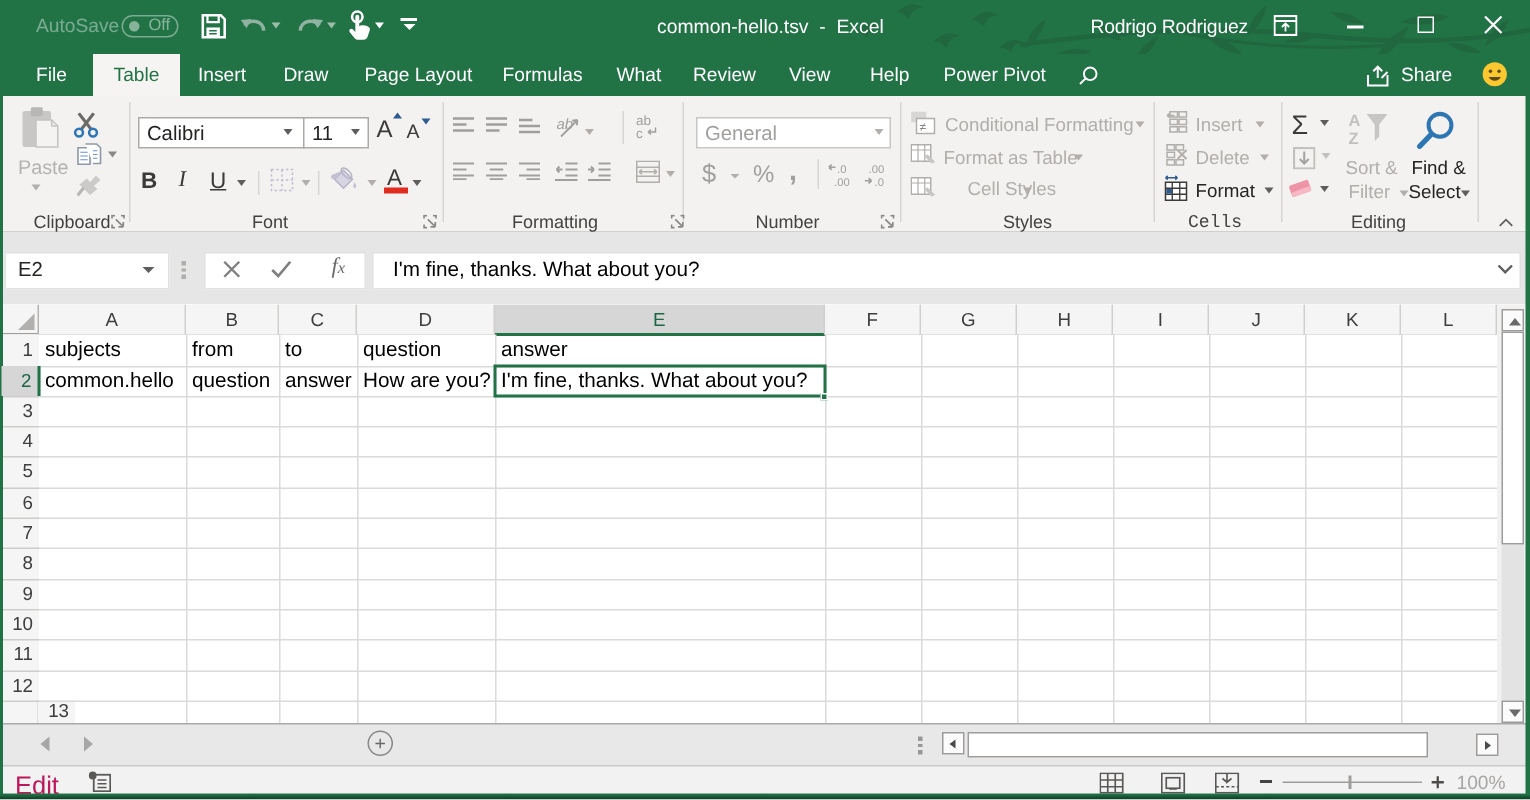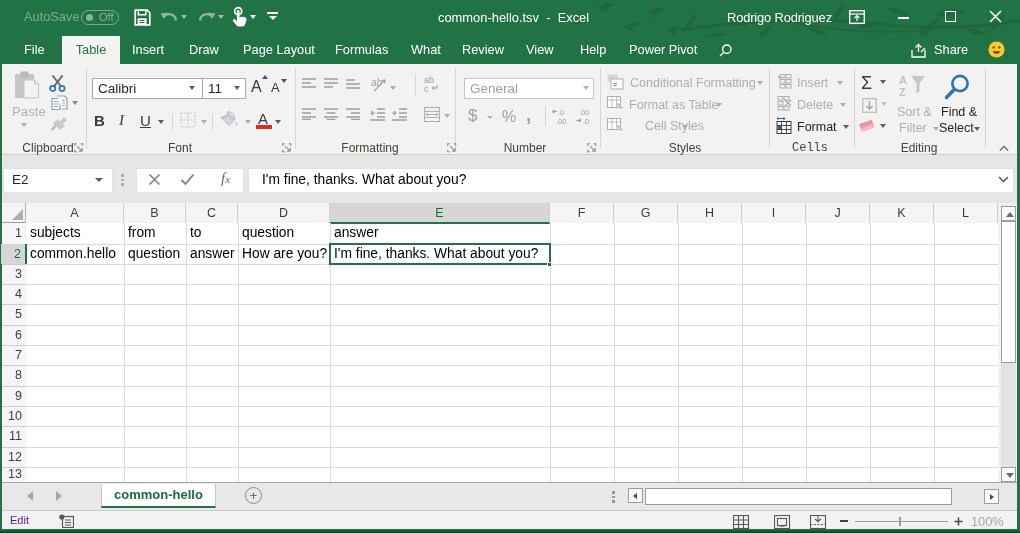--- a/index.html
+++ b/index.html
@@ -427,21 +427,21 @@
     <div class="rowhead" style="top:61px;height:20px;line-height:20px;">3</div>
     <div class="rowhead" style="top:81px;height:20px;line-height:20px;">4</div>
     <div class="rowhead" style="top:101px;height:21px;line-height:21px;">5</div>
     <div class="rowhead" style="top:122px;height:20px;line-height:20px;">6</div>
     <div class="rowhead" style="top:142px;height:20px;line-height:20px;">7</div>
     <div class="rowhead" style="top:162px;height:21px;line-height:21px;">8</div>
     <div class="rowhead" style="top:183px;height:20px;line-height:20px;">9</div>
     <div class="rowhead" style="top:203px;height:20px;line-height:20px;">10</div>
     <div class="rowhead" style="top:223px;height:21px;line-height:21px;">11</div>
     <div class="rowhead" style="top:244px;height:20px;line-height:20px;">12</div>
-    <div class="rowhead" style="top:264px;height:15px;line-height:15px;">13</div>
+    <div class="rowhead" style="top:264px;height:15px;line-height:15px;margin-left:24px;">13</div>
 
     <span class="gline-v" style="left:124px;height:259px;"></span>
     <span class="gline-v" style="left:186px;height:259px;"></span>
     <span class="gline-v" style="left:238px;height:259px;"></span>
     <span class="gline-v" style="left:330px;height:259px;"></span>
     <span class="gline-v" style="left:550px;height:259px;"></span>
     <span class="gline-v" style="left:614px;height:259px;"></span>
     <span class="gline-v" style="left:678px;height:259px;"></span>
     <span class="gline-v" style="left:742px;height:259px;"></span>
     <span class="gline-v" style="left:806px;height:259px;"></span>
@@ -495,36 +495,35 @@
       </div>
       <div class="abs" style="left:0;top:15px;width:15px;height:142px;background:#fff;border:1px solid #9e9c9a;"></div>
       <div class="abs" style="left:0;top:261px;width:15px;height:15px;background:#fbfbfb;border:1px solid #9e9c9a;">
         <span class="abs" style="left:3.5px;top:5px;width:0;height:0;border-left:4px solid transparent;border-right:4px solid transparent;border-top:5px solid #6a6a6a;"></span>
       </div>
     </div>
   </div>
   <div class="abs" id="tabbar">
     <span class="abs" style="left:27px;top:8px;width:0;height:0;border-top:5px solid transparent;border-bottom:5px solid transparent;border-right:6px solid #a8a6a4;"></span>
     <span class="abs" style="left:56px;top:8px;width:0;height:0;border-top:5px solid transparent;border-bottom:5px solid transparent;border-left:6px solid #a8a6a4;"></span>
-    <div class="abs" style="left:101px;top:1px;width:115px;height:24px;background:#fff;border-bottom:2px solid #217346;border-left:1px solid #c6c6c6;border-right:1px solid #c6c6c6;text-align:center;line-height:22px;font-size:13px;font-weight:bold;color:#1e6745;">common-hello</div>
     <span class="abs" style="left:245px;top:4px;width:17px;height:17px;border:1px solid #8a8886;border-radius:50%;color:#6a6867;font-size:13px;text-align:center;line-height:16px;">+</span>
     <span class="abs" style="left:612px;top:8px;width:2.5px;height:2.5px;background:#9a9896;"></span>
     <span class="abs" style="left:612px;top:12.5px;width:2.5px;height:2.5px;background:#9a9896;"></span>
     <span class="abs" style="left:612px;top:17px;width:2.5px;height:2.5px;background:#9a9896;"></span>
 
     <div class="abs" style="left:628px;top:5px;width:15px;height:15px;background:#fbfbfb;border:1px solid #9e9c9a;">
       <span class="abs" style="left:4px;top:3.5px;width:0;height:0;border-top:3.5px solid transparent;border-bottom:3.5px solid transparent;border-right:4.5px solid #4a4a4a;"></span>
     </div>
     <div class="abs" style="left:645px;top:5px;width:307px;height:17px;background:#fff;border:1px solid #9e9c9a;"></div>
     <div class="abs" style="left:984px;top:6px;width:15px;height:15px;background:#fbfbfb;border:1px solid #9e9c9a;">
       <span class="abs" style="left:5px;top:3.5px;width:0;height:0;border-top:3.5px solid transparent;border-bottom:3.5px solid transparent;border-left:4.5px solid #4a4a4a;"></span>
     </div>
   </div>
   <div class="abs" id="statusbar">
-    <span class="abs" style="left:10px;top:3px;font-size:11px;color:#4c1d95;">Edit</span>
+    <span class="abs" style="left:10px;top:3px;font-size:17px;color:#be185d;">Edit</span>
     <svg class="abs" style="left:59px;top:3px" width="15" height="14" viewBox="0 0 15 14">
       <rect x="3.5" y="2.5" width="11" height="11" fill="none" stroke="#5a5856" stroke-width="1.2"></rect>
       <path d="M6 6 h6 M6 8.5 h6 M6 11 h6" stroke="#5a5856" stroke-width="1"></path>
       <circle cx="2.8" cy="3" r="2.6" fill="#5a5856"></circle>
     </svg>
     <svg class="abs" style="left:733px;top:4px" width="17" height="15" viewBox="0 0 17 15">
       <rect x="0.5" y="0.5" width="15" height="13" fill="none" stroke="#5a5856" stroke-width="1.1"></rect>
       <path d="M0.5 5 h15 M0.5 9.5 h15 M5.5 0.5 v13 M10.5 0.5 v13" stroke="#5a5856" stroke-width="1.1"></path>
     </svg>
     <svg class="abs" style="left:774px;top:4px" width="17" height="15" viewBox="0 0 17 15">

